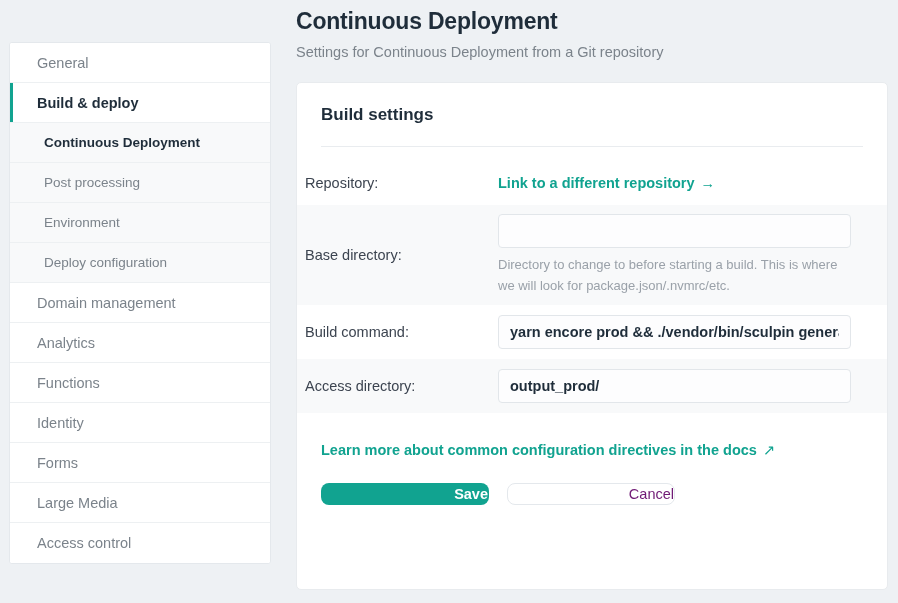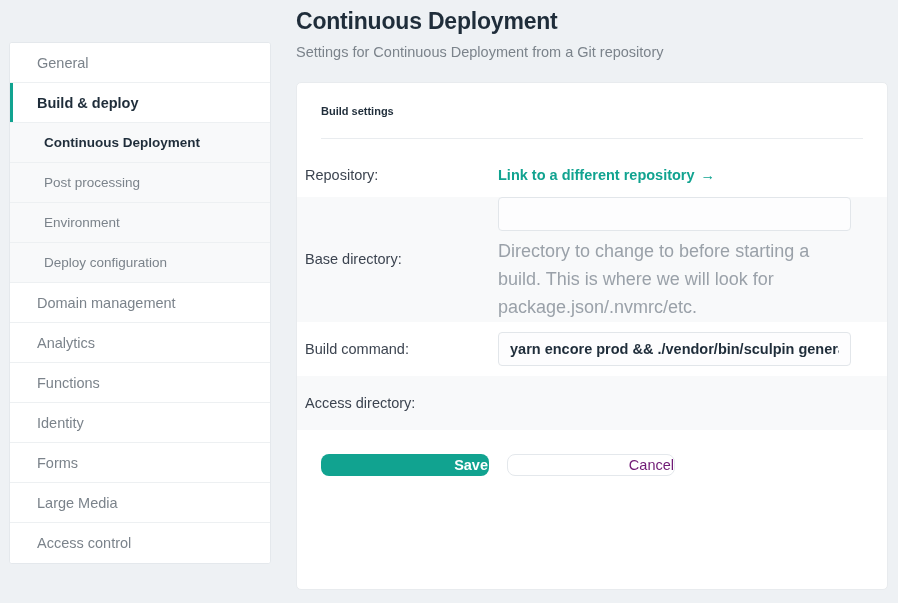--- a/index.html
+++ b/index.html
@@ -71,21 +71,21 @@
   }
 
   .card {
     background: #ffffff;
     border-radius: 5px;
     border: 1px solid #e8ebee;
     height: 508px;
     overflow: hidden;
   }
   .card-title {
-    font-size: 11px;
+    font-size: 17px;
     font-weight: bold;
     color: #1f2d3a;
     padding: 22px 24px 0 24px;
   }
   .card-divider {
     height: 1px;
     background: #e9ecef;
     margin: 21px 24px 0 24px;
   }
 
@@ -124,21 +124,21 @@
     padding: 0 11px;
     font-family: "Liberation Sans", sans-serif;
     font-size: 14.5px;
     font-weight: bold;
     color: #1f2d3a;
     outline: none;
   }
   .text-input::placeholder { color: #b6bdc4; font-weight: normal; }
   .help-text {
     width: 353px;
-    font-size: 18px;
+    font-size: 13px;
     line-height: 1.55;
     color: #9aa1a9;
     margin-top: 7px;
   }
   .row.tall { min-height: 100px; align-items: center; }
   .field-stack { display: flex; flex-direction: column; }
 
   .docs-line { padding: 28px 24px 0 24px; }
   .btn-row { padding: 24px 24px 0 24px; display: flex; gap: 18px; }
   .btn {
@@ -239,24 +239,30 @@
 
         <div class="row" style="min-height:54px;">
           <div class="row-label">Build command:</div>
           <div class="row-field">
             <input class="text-input" type="text" value="yarn encore prod &amp;&amp; ./vendor/bin/sculpin generate" style="">
           </div>
         </div>
 
         <div class="row shaded" style="min-height:54px;">
           <div class="row-label">Access directory:</div>
-        </div>
-
-      </div>
-
+          <div class="row-field">
+            <input class="text-input" type="text" value="output_prod/" style="">
+          </div>
+        </div>
+
+      </div>
+
+      <div class="docs-line">
+        <a class="link-teal"><span>Learn more about common configuration directives in the docs</span><span class="arr">↗</span></a>
+      </div>
 
       <div class="btn-row">
         <button class="btn btn-save">Save</button>
         <button class="btn btn-cancel">Cancel</button>
       </div>
     </section>
   </div>
 
 </div>
 

